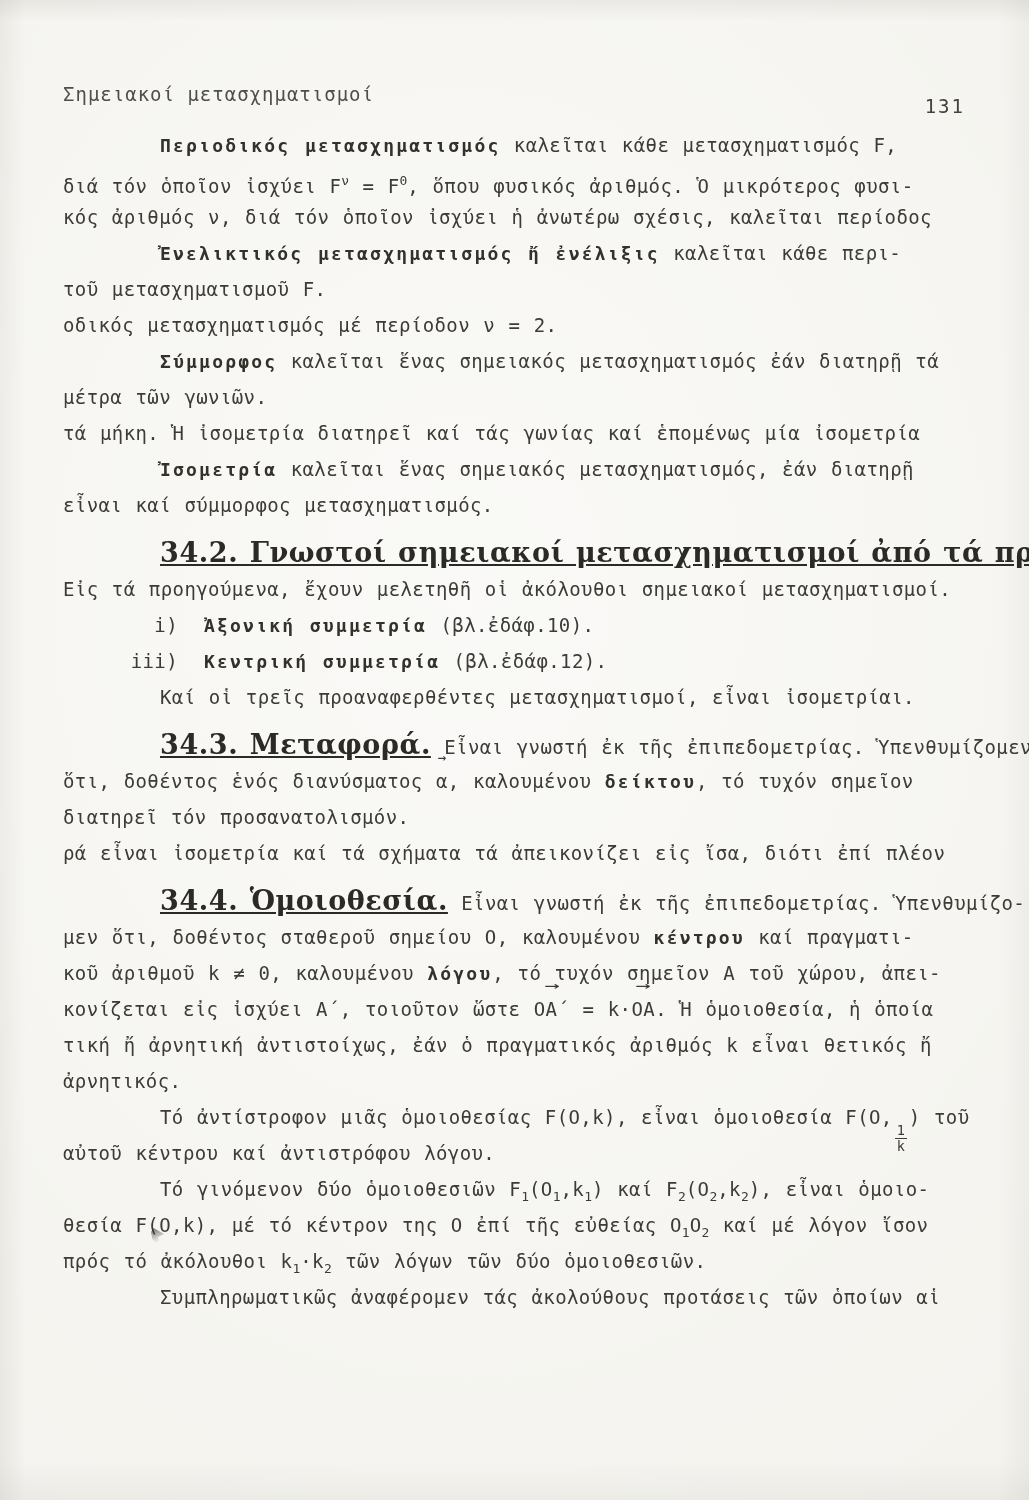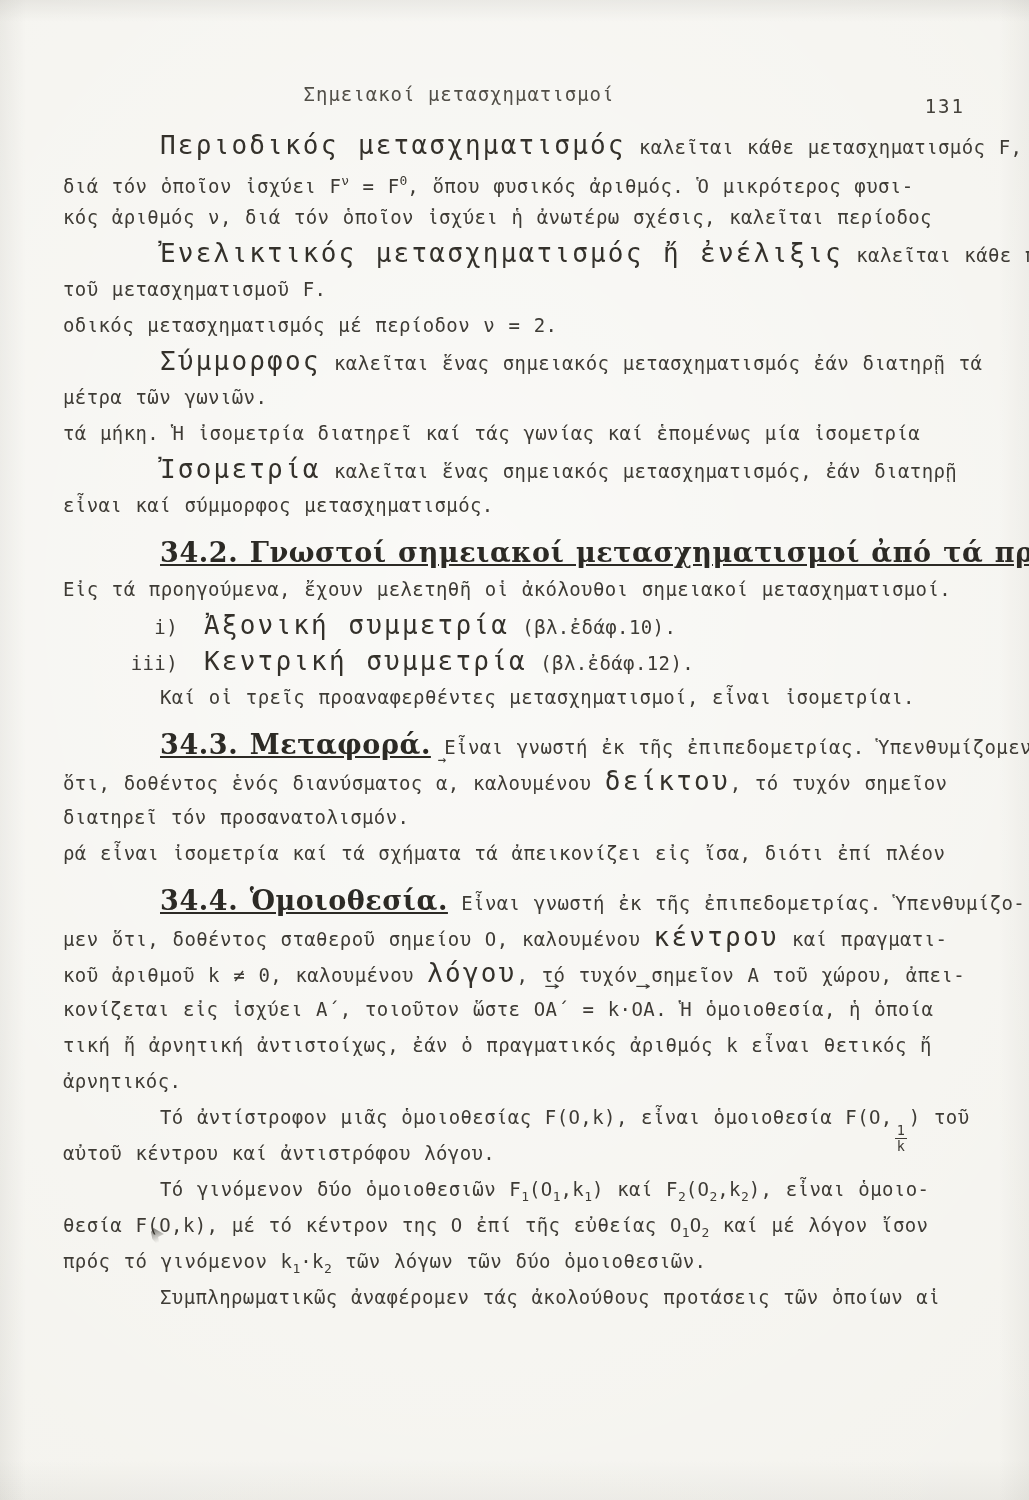--- a/index.html
+++ b/index.html
@@ -16,38 +16,38 @@
       linear-gradient(90deg, rgba(150,148,140,0.14) 0%, rgba(150,148,140,0) 26px),
       linear-gradient(270deg, rgba(150,148,140,0.10) 0%, rgba(150,148,140,0) 30px),
       linear-gradient(0deg, rgba(150,148,140,0.10) 0%, rgba(150,148,140,0) 40px),
       #f4f3ee;
   }
   .runhead {
     position:absolute; top:80px; left:63px; right:64px; height:28px;
     line-height:28px; font-size:19px; color:#514e47; letter-spacing:1px;
   }
   .runhead .title {
-    position:absolute; left:0; right:110px; text-align:center;
+    position:absolute; left:0; right:110px; text-align:left;
     white-space:nowrap;
   }
   .runhead .pagenum {
     position:absolute; right:0; top:12px; letter-spacing:2px; color:#45423c;
   }
   .pbody {
     position:absolute; top:127px; left:63px; right:61px;
   }
   .line {
     height:36px; line-height:36px; white-space:nowrap;
     font-size:19px; letter-spacing:0.4px; word-spacing:1.5px;
   }
   .line.indent { padding-left:97px; }
   .line.gap { margin-top:12px; }
   .plain { }
   .term {
-    font-size:26px; letter-spacing:2.2px; color:#34312b;
+    font-size:18px; letter-spacing:2.2px; color:#34312b;font-weight:bold;
   }
   .h {
     font-family:"DejaVu Serif","Liberation Serif",serif;
     font-weight:bold; font-size:27px; letter-spacing:0.6px; color:#2c2a25;text-decoration:underline;
   }
   .sup { font-size:13px; vertical-align:8px; letter-spacing:0; }
   .sub { font-size:13px; vertical-align:-5px; letter-spacing:0; }
   .list-num {
     display:inline-block; width:115px; text-align:right; margin-right:26px;
   }
@@ -105,17 +105,17 @@
       <div class="line"><span class="plain">κονίζεται εἰς ἰσχύει Α´, τοιοῦτον ὥστε </span><span class="vec vecw">ΟΑ´</span><span class="plain"> = k·</span><span class="vec vecw">ΟΑ</span><span class="plain">. Ἡ ὁμοιοθεσία, ἡ ὁποία</span></div>
       <div class="line"><span class="plain">τική ἤ ἀρνητική ἀντιστοίχως, ἐάν ὁ πραγματικός ἀριθμός k εἶναι θετικός ἤ</span></div>
       <div class="line"><span class="plain">ἀρνητικός.</span></div>
       <div class="line indent"><span class="plain">Τό ἀντίστροφον μιᾶς ὁμοιοθεσίας F(Ο,k), εἶναι ὁμοιοθεσία F(Ο,</span><span class="frac">
           <span class="fnum">1</span>
           <span class="fden">k</span>
         </span><span class="plain">) τοῦ</span></div>
       <div class="line"><span class="plain">αὐτοῦ κέντρου καί ἀντιστρόφου λόγου.</span></div>
       <div class="line indent"><span class="plain">Τό γινόμενον δύο ὁμοιοθεσιῶν F</span><span class="sub">1</span><span class="plain">(Ο</span><span class="sub">1</span><span class="plain">,k</span><span class="sub">1</span><span class="plain">) καί F</span><span class="sub">2</span><span class="plain">(Ο</span><span class="sub">2</span><span class="plain">,k</span><span class="sub">2</span><span class="plain">), εἶναι ὁμοιο-</span></div>
       <div class="line"><span class="plain">θεσία F(Ο,k), μέ τό κέντρον της Ο ἐπί τῆς εὐθείας Ο</span><span class="sub">1</span><span class="plain">Ο</span><span class="sub">2</span><span class="plain"> καί μέ λόγον ἴσον</span></div>
-      <div class="line"><span class="plain">πρός τό γινόμενον k</span><span class="sub">1</span><span class="plain">·k</span><span class="sub">2</span><span class="plain">  τῶν λόγων τῶν δύο ὁμοιοθεσιῶν.</span></div>
+      <div class="line"><span class="plain">πρός τό ἀκόλουθοι k</span><span class="sub">1</span><span class="plain">·k</span><span class="sub">2</span><span class="plain">  τῶν λόγων τῶν δύο ὁμοιοθεσιῶν.</span></div>
       <div class="line indent"><span class="plain">Συμπληρωματικῶς ἀναφέρομεν τάς ἀκολούθους προτάσεις τῶν ὁποίων αἱ</span></div>
     </div>
   <div class="smudge"></div>
 </div>
 
 </body></html>

